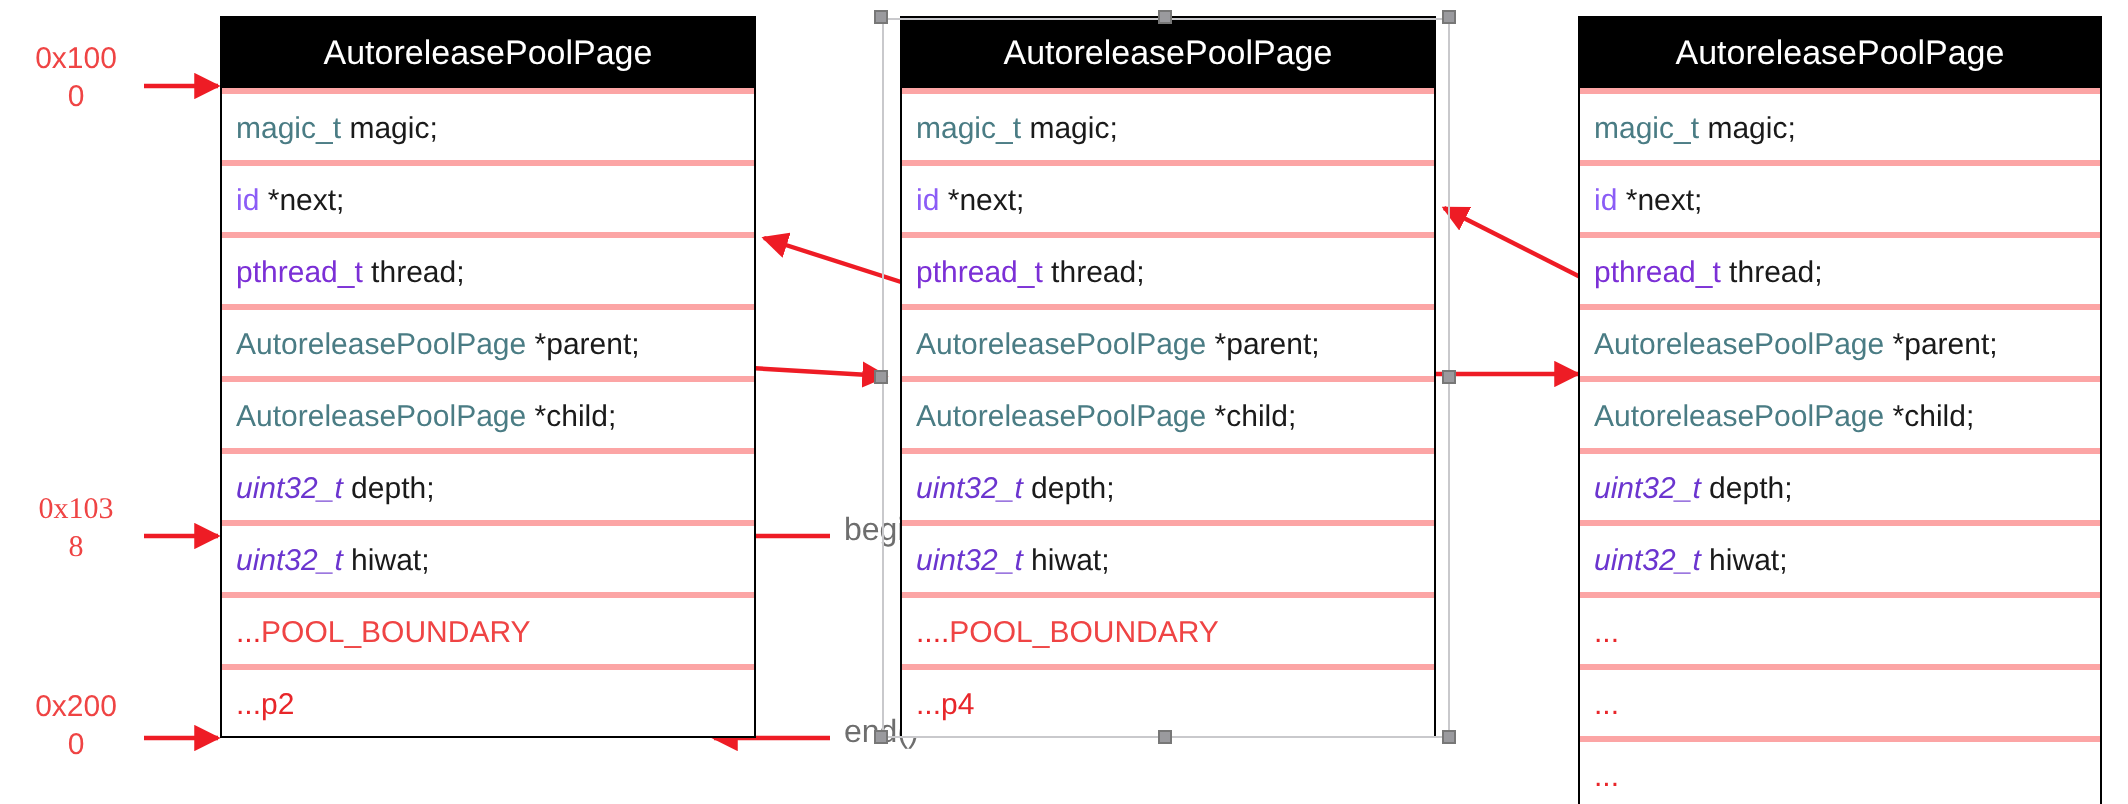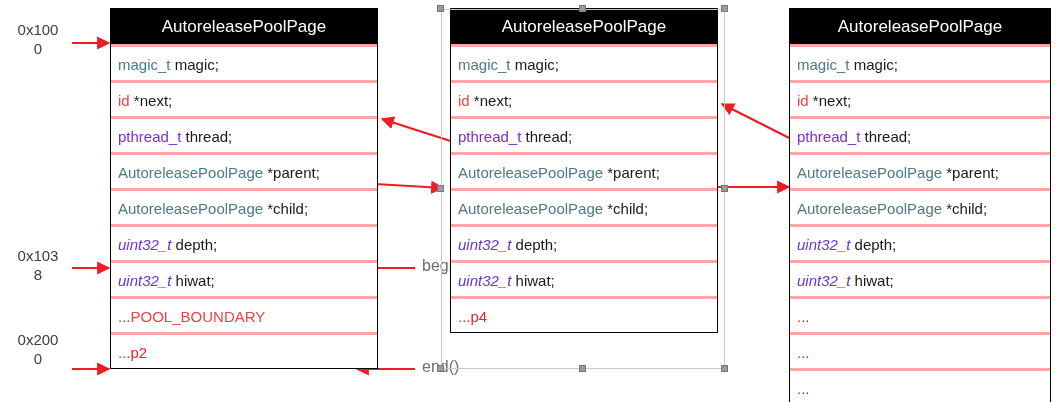--- a/index.html
+++ b/index.html
@@ -40,21 +40,21 @@
     box-sizing: border-box;
     border-top: 3px solid #fca5a5;
     padding-left: 7px;
     font-size: 15px;
     color: #1a1a1a;
     white-space: nowrap;
     overflow: hidden;
   }
   .class-row .kw { }
   .kw-magic   { color: #4a7c84; }
-  .kw-id      { color: #ef4444; }
+  .kw-id      { color: #8b5cf6; }
   .kw-pthread { color: #7b2fd6; }
   .kw-apptype { color: #4a7c84; }
   .kw-uint    { color: #6b35cf; font-style: italic; }
   .kw-dots    { color: #e8262a; }
   .kw-boundary{ color: #ef4444; }
   .kw-pval    { color: #e8262a; }
   .plain      { color: #1a1a1a; }
 
   
   .selection-frame {
@@ -69,21 +69,21 @@
     height: 7px;
     background: #9a9a9e;
     border: 1px solid #777;
     box-sizing: border-box;
   }
 
   
   .addr-label {
     position: absolute;
     font-size: 15px;
-    color: #404040;
+    color: #ef4444;
     text-align: center;
     width: 72px;
     line-height: 19px;
   }
   .side-label {
     position: absolute;
     font-size: 16px;
     color: #6e6e6e;
     white-space: nowrap;
     margin-left: 40px;
@@ -140,25 +140,25 @@
 
   <g>
     <line x1="710" y1="187" x2="789" y2="187" stroke="#ee1c25" stroke-width="2.2" marker-end="url(#ah)"></line>
   </g>
 </svg>
 
 <div class="addr-label" style="left:2px; top:20px;">
   <div>0x100</div>
   <div>0</div>
 </div>
-<div class="addr-label" style="left:2px; top:246px;">
+<div class="addr-label" style="left:2px; top:246px;font-family:Liberation Serif, serif;">
   <div>0x103</div>
   <div>8</div>
 </div>
-<div class="addr-label" style="left:2px; top:330px;">
+<div class="addr-label" style="left:2px; top:344px;">
   <div>0x200</div>
   <div>0</div>
 </div>
 
 <div class="side-label" style="left:382px; top:257px;">begin()</div>
 <div class="side-label" style="left:382px; top:358px;">end()</div>
 
 <div class="class-table" style="left:110px; top:8px; width:268px;">
   <div class="class-header">AutoreleasePoolPage</div>
   <div>
@@ -177,20 +177,21 @@
 <div class="class-table" style="left:450px; top:8px; width:268px;">
   <div class="class-header">AutoreleasePoolPage</div>
   <div>
       <div class="class-row"><span class="kw kw-magic">magic_t</span><span class="plain"> magic;</span></div>
       <div class="class-row"><span class="kw kw-id">id</span><span class="plain"> *next;</span></div>
       <div class="class-row"><span class="kw kw-pthread">pthread_t</span><span class="plain"> thread;</span></div>
       <div class="class-row"><span class="kw kw-apptype">AutoreleasePoolPage</span><span class="plain"> *parent;</span></div>
       <div class="class-row"><span class="kw kw-apptype">AutoreleasePoolPage</span><span class="plain"> *child;</span></div>
       <div class="class-row"><span class="kw kw-uint">uint32_t</span><span class="plain"> depth;</span></div>
       <div class="class-row"><span class="kw kw-uint">uint32_t</span><span class="plain"> hiwat;</span></div>
+      <div class="class-row"><span class="kw kw-dots">....</span><span class="kw-boundary">POOL_BOUNDARY</span></div>
       <div class="class-row"><span class="kw kw-dots">...</span><span class="kw-pval">p4</span></div>
     </div>
 </div>
 
 <div class="selection-frame" style="left:441px; top:9px; width:284px; height:360px;"></div>
 <div class="handle" style="left:437px; top:5px;"></div>
 <div class="handle" style="left:579px; top:5px;"></div>
 <div class="handle" style="left:721px; top:5px;"></div>
 <div class="handle" style="left:437px; top:185px;"></div>
 <div class="handle" style="left:721px; top:185px;"></div>

